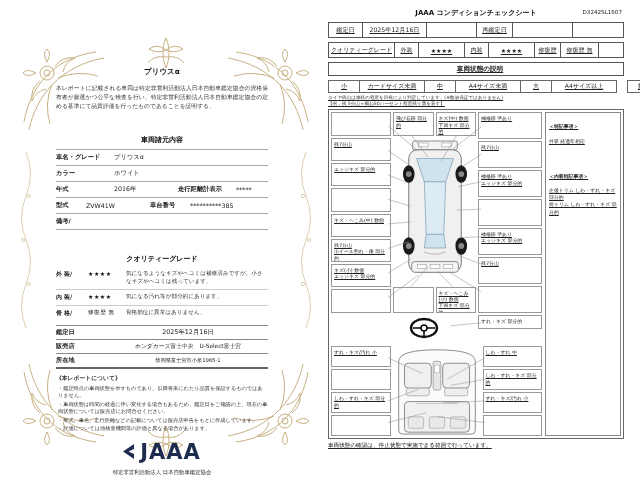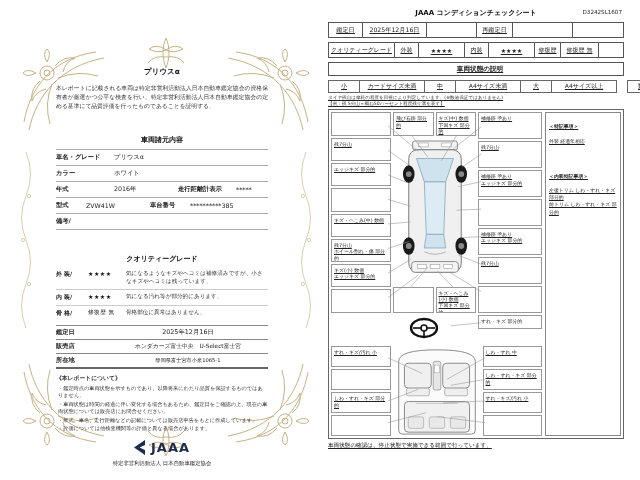--- a/index.html
+++ b/index.html
@@ -31,21 +31,21 @@
   .mrow{display:flex;align-items:center;border-top:1px solid #888;min-height:13px;font-size:6.2px;}
   .mrow:last-child{border-bottom:2px solid #666;}
   .ml{width:52px;font-weight:bold;}
   .mv{flex:1;text-align:center;font-size:5.8px;}
   .about{margin-top:5px;font-size:5.2px;color:#333;}
   .about-title{font-size:5.8px;font-weight:bold;}
   .about ul{margin:2px 0 0 2px;padding:0;list-style:none;}
   .about li{line-height:1.45;margin-top:1px;}
   .about li:before{content:"・";}
   .logo-row{display:flex;justify-content:center;align-items:center;gap:4px;margin-top:7px;}
-  .logo-text{font-size:13px;font-weight:bold;color:#1d2b4e;letter-spacing:1px;}
+  .logo-text{font-size:21px;font-weight:bold;color:#1d2b4e;letter-spacing:1px;}
   .org{margin-top:4px;text-align:center;font-size:5.4px;color:#222;line-height:1.5;}
   
   .sheet{position:absolute;left:328px;top:8px;width:296px;height:452px;background:#fff;font-size:6px;text-decoration:underline;}
   .sh-titlerow{position:relative;height:12px;}
   .sh-title{position:absolute;left:0;right:0;text-align:center;font-size:7px;font-weight:bold;color:#111;}
   .sh-docno{position:absolute;right:2px;top:1px;font-size:5.6px;color:#222;}
   .t1{display:grid;grid-template-columns:34px 64px 50px 36px 60px 1fr;border:1px solid #555;margin-top:2px;}
   .t1>div{border-right:1px solid #555;min-height:14px;display:flex;align-items:center;justify-content:center;font-size:6.2px;}
   .t1>div:last-child{border-right:none;}
   .t2{display:grid;grid-template-columns:66px 24px 46px 24px 46px 26px 38px 1fr;border:1px solid #555;margin-top:4px;}

